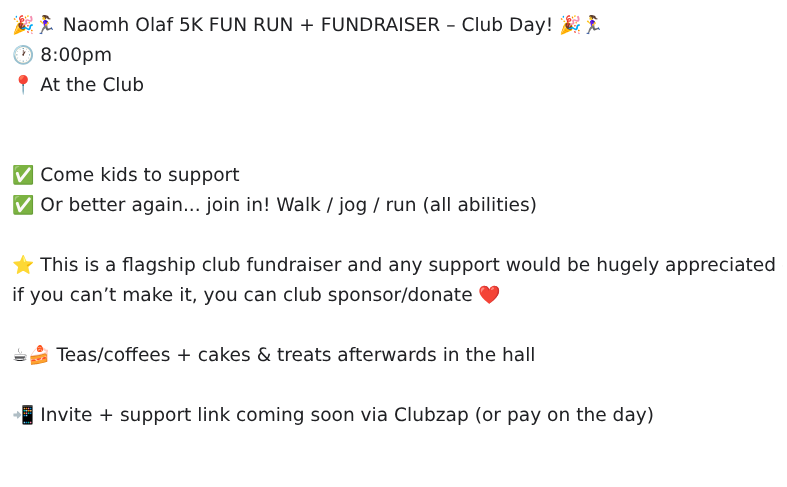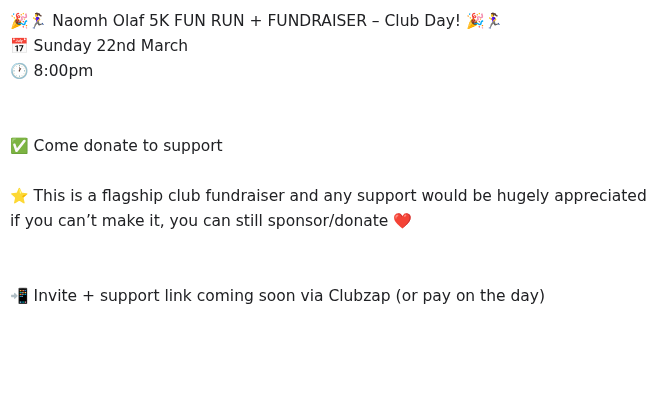--- a/index.html
+++ b/index.html
@@ -45,51 +45,57 @@
 </style>
 </head>
 <body>
 
 <div class="page">
 
   <div class="line title overflow-line">
     <span class="emoji">🎉🏃‍♀️</span><span> Naomh Olaf 5K FUN RUN + FUNDRAISER – Club Day! </span><span class="emoji">🎉🏃‍♀️</span>
   </div>
 
-  <div class="line">
-    <span class="emoji">📅</span><span> Sunday 22nd March</span>
-  </div>
 
   <div class="line">
     <span class="emoji">🕐</span><span> 8:00pm</span>
   </div>
 
+  <div class="line">
+    <span class="emoji">📍</span><span> At the Club</span>
+  </div>
 
   <div class="spacer"></div>
 
 
   <div class="spacer"></div>
 
   <div class="line">
-    <span class="emoji">✅</span><span> Come donate to support</span>
+    <span class="emoji">✅</span><span> Come kids to support</span>
   </div>
 
+  <div class="line">
+    <span class="emoji">✅</span><span> Or better again... join in! Walk / jog / run (all abilities)</span>
+  </div>
 
   <div class="spacer"></div>
 
   <div class="line overflow-line">
     <span class="emoji">⭐</span><span> This is a flagship club fundraiser and any support would be hugely appreciated –</span>
   </div>
 
   <div class="line">
-    <span>if you can’t make it, you can still sponsor/donate </span><span class="emoji">❤️</span>
+    <span>if you can’t make it, you can club sponsor/donate </span><span class="emoji">❤️</span>
   </div>
 
   <div class="spacer"></div>
 
+  <div class="line">
+    <span class="emoji">☕🍰</span><span> Teas/coffees + cakes &amp; treats afterwards in the hall</span>
+  </div>
 
   <div class="spacer"></div>
 
   <div class="line">
     <span class="emoji">📲</span><span> Invite + support link coming soon via Clubzap (or pay on the day)</span>
   </div>
 
 </div>
 
 </body></html>

